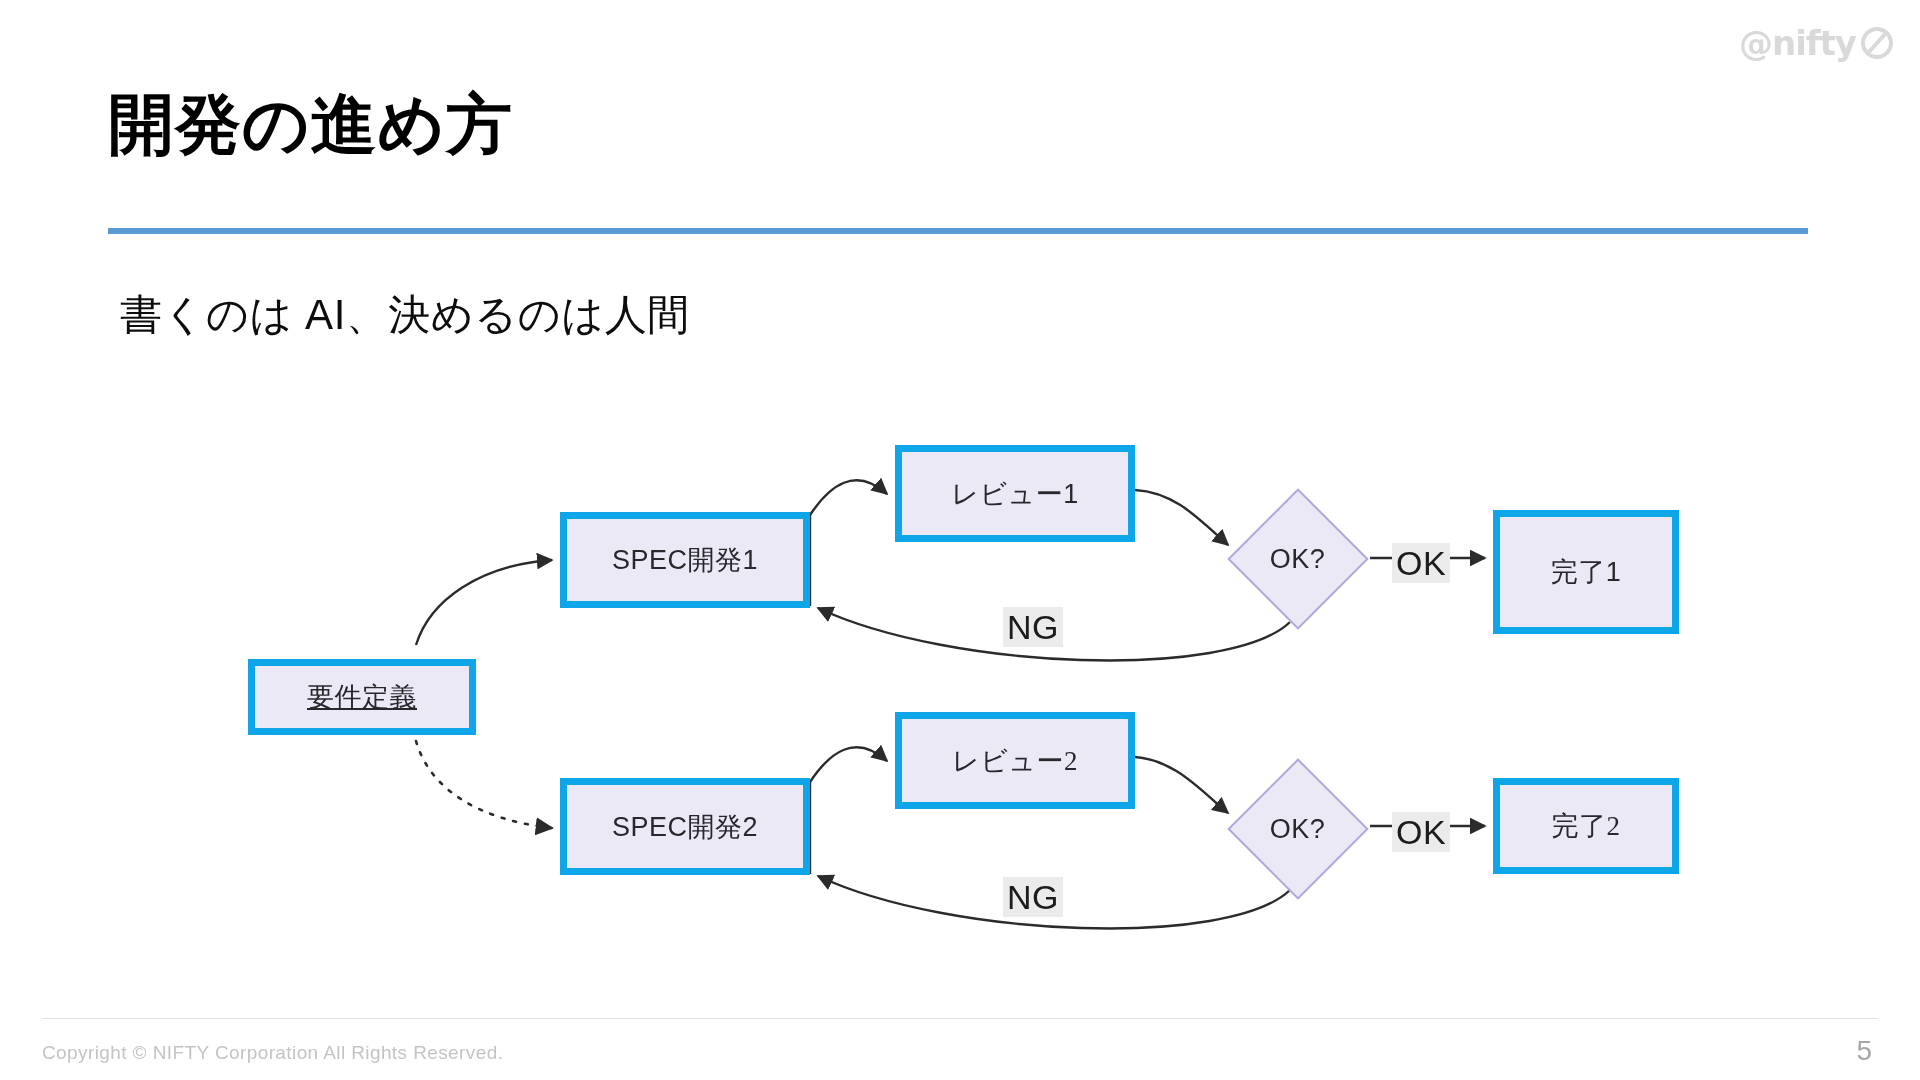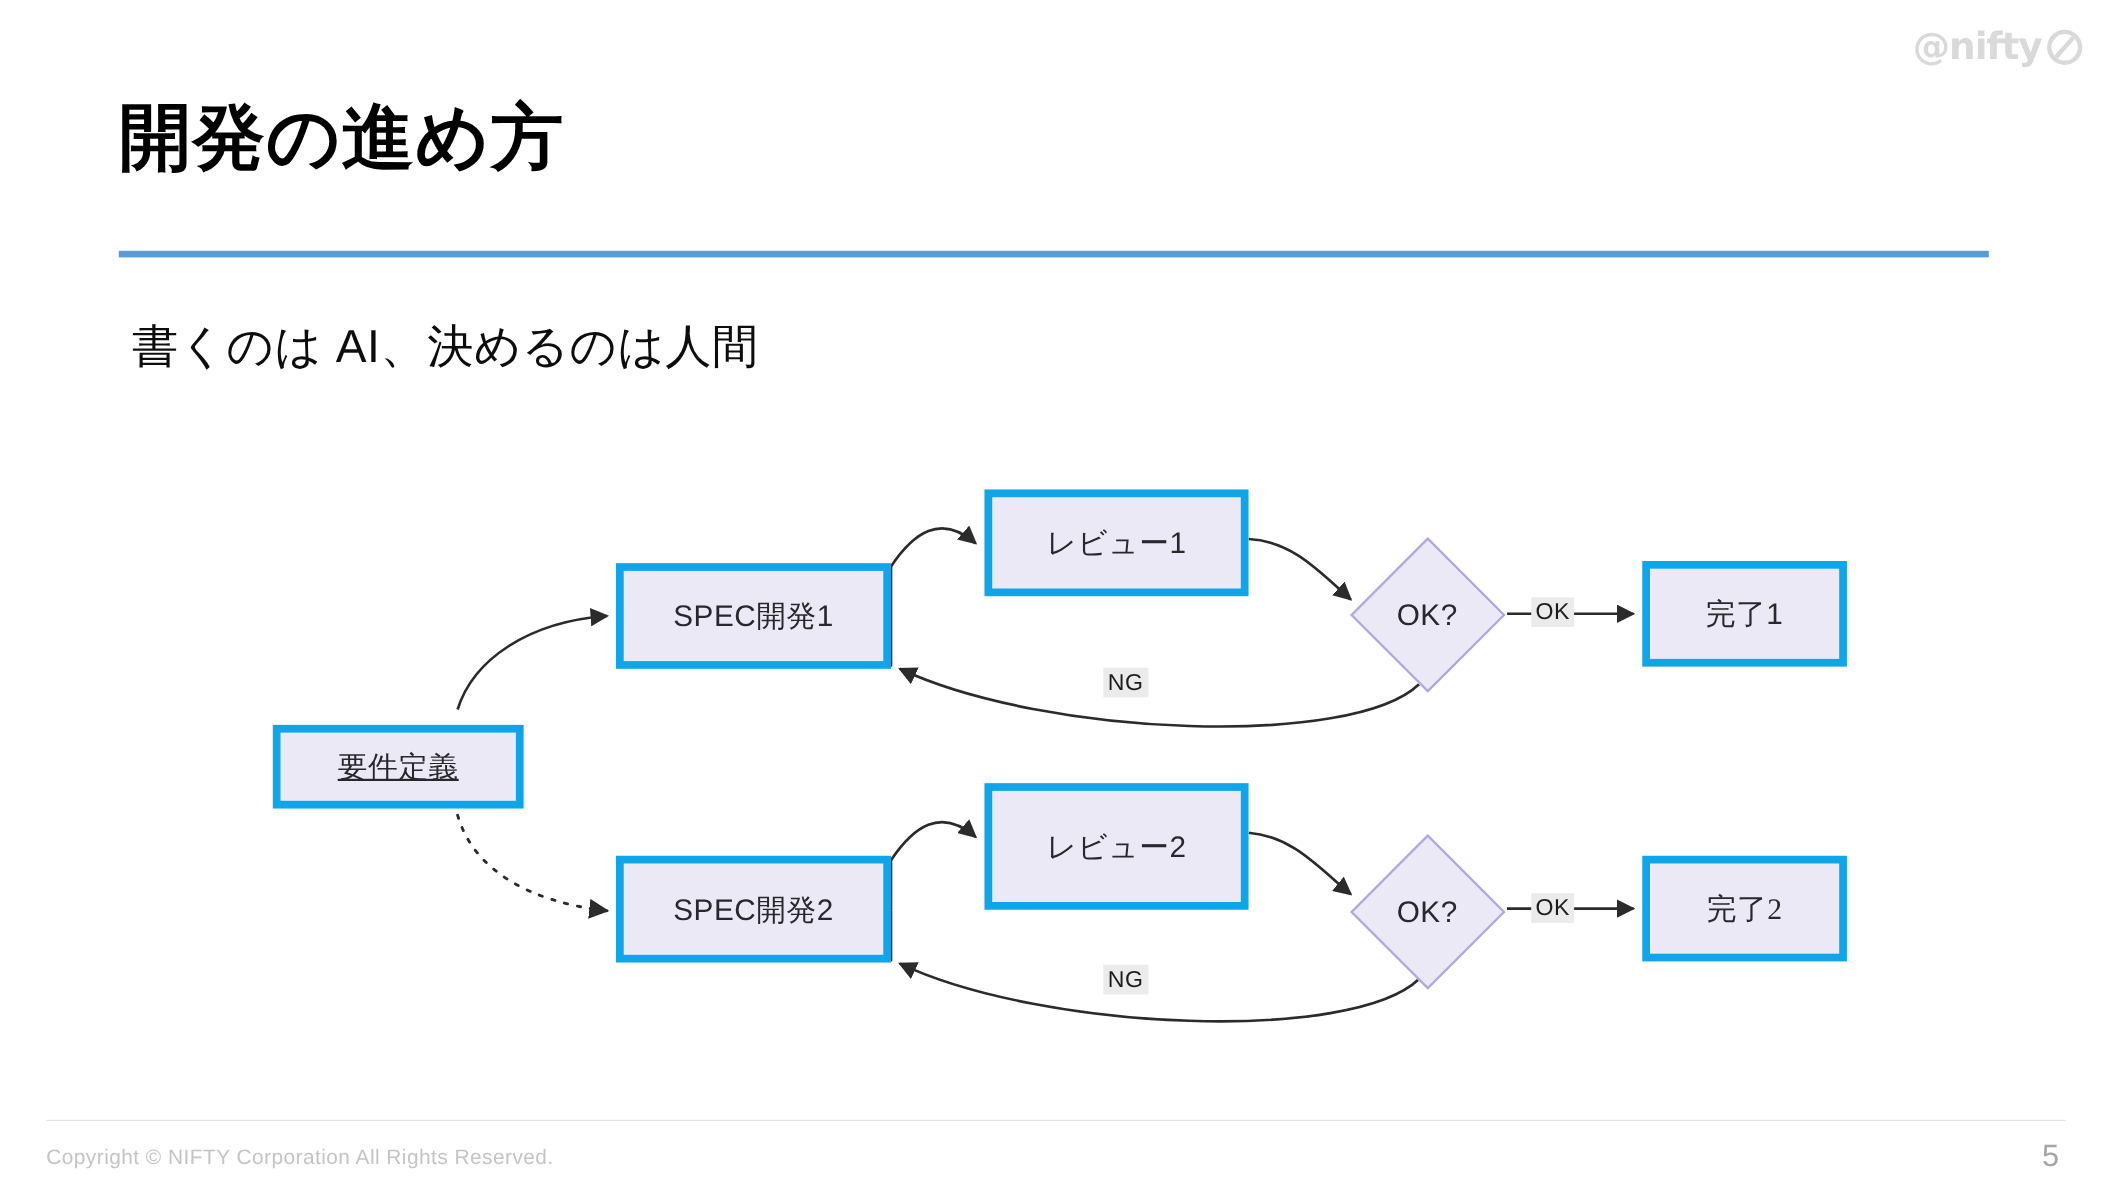--- a/index.html
+++ b/index.html
@@ -122,21 +122,21 @@
     align-items: center;
     justify-content: center;
     font-size: 27px;
     color: #27272c;
     letter-spacing: 0.5px;
   }
   .edge-label {
     position: absolute;
     background: #ebebeb;
     color: #1c1c1c;
-    font-size: 21px;
+    font-size: 34px;
     padding: 3px 4px;
     line-height: 1;
     font-family: "Liberation Sans", sans-serif;
     letter-spacing: 0.5px;
   }
 
   
   #footer-rule {
     position: absolute;
     left: 42px;
@@ -215,25 +215,25 @@
 
 <div class="node" style="left:560px; top:512px; width:250px; height:96px;">SPEC開発1</div>
 
 <div class="node" style="left:895px; top:445px; width:240px; height:97px;">レビュー1</div>
 
 <div class="diamond" style="left:1225px; top:490px; width:145px; height:138px;">
   <span class="dshape"></span>
   <span class="dlabel">OK?</span>
 </div>
 
-<div class="node" style="left:1493px; top:510px; width:186px; height:96px;">完了1</div>
+<div class="node" style="left:1493px; top:510px; width:186px; height:124px;">完了1</div>
 
 <div class="node" style="left:560px; top:778px; width:250px; height:97px;">SPEC開発2</div>
 
-<div class="node" style="left:895px; top:712px; width:240px; height:115px;">レビュー2</div>
+<div class="node" style="left:895px; top:712px; width:240px; height:97px;font-family:Liberation Serif, serif;">レビュー2</div>
 
 <div class="diamond" style="left:1225px; top:760px; width:145px; height:138px;">
   <span class="dshape"></span>
   <span class="dlabel">OK?</span>
 </div>
 
 <div class="node" style="left:1493px; top:778px; width:186px; height:96px;font-family:Liberation Serif, serif;">完了2</div>
 
 <div class="edge-label" style="left:1392px; top:543px;">OK</div>
 <div class="edge-label" style="left:1003px; top:607px;">NG</div>

